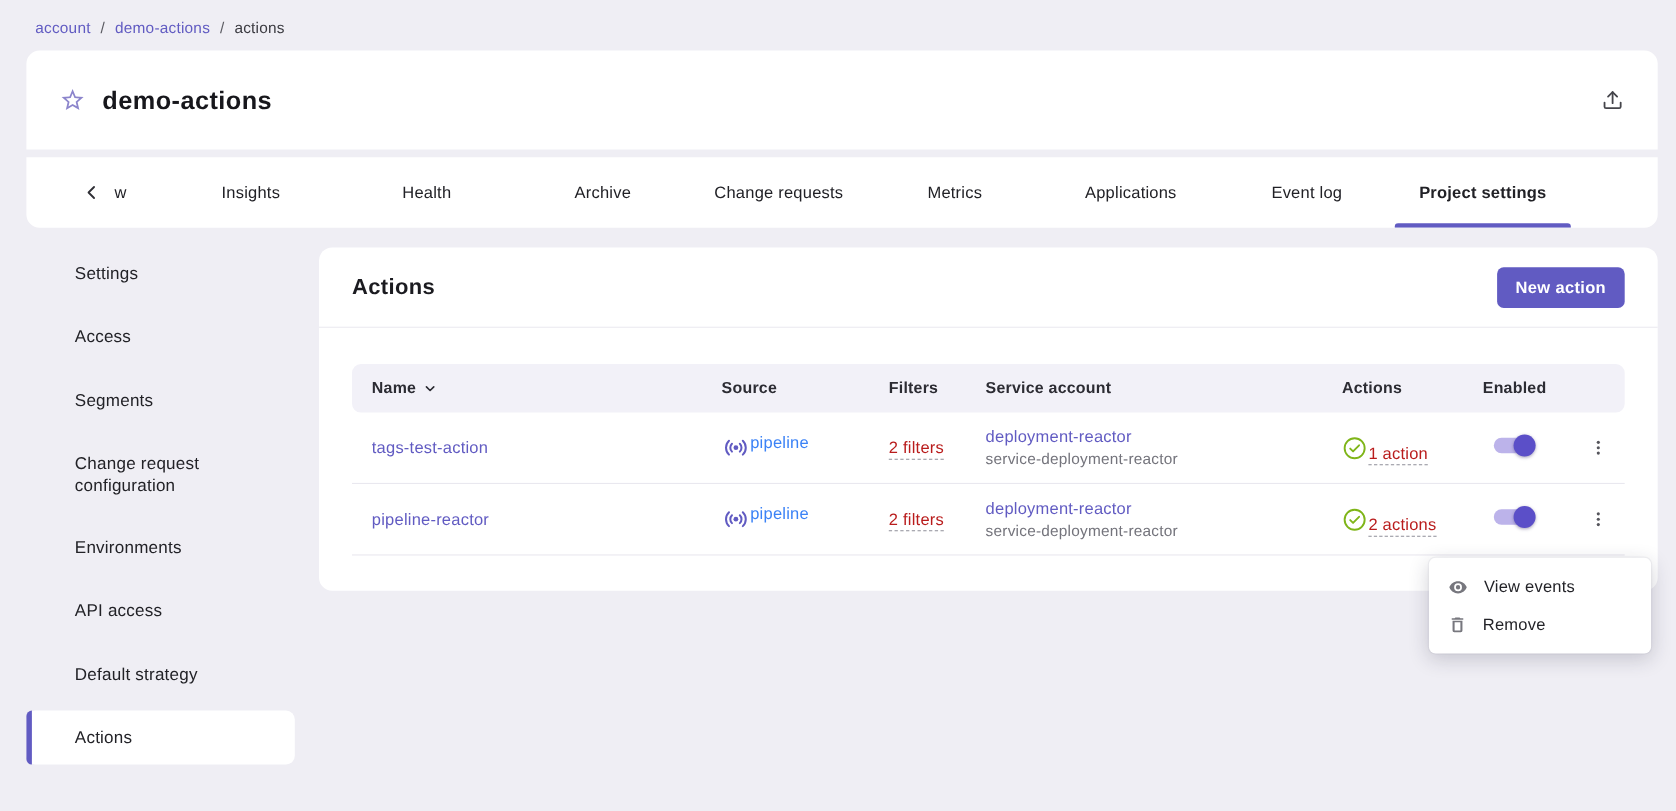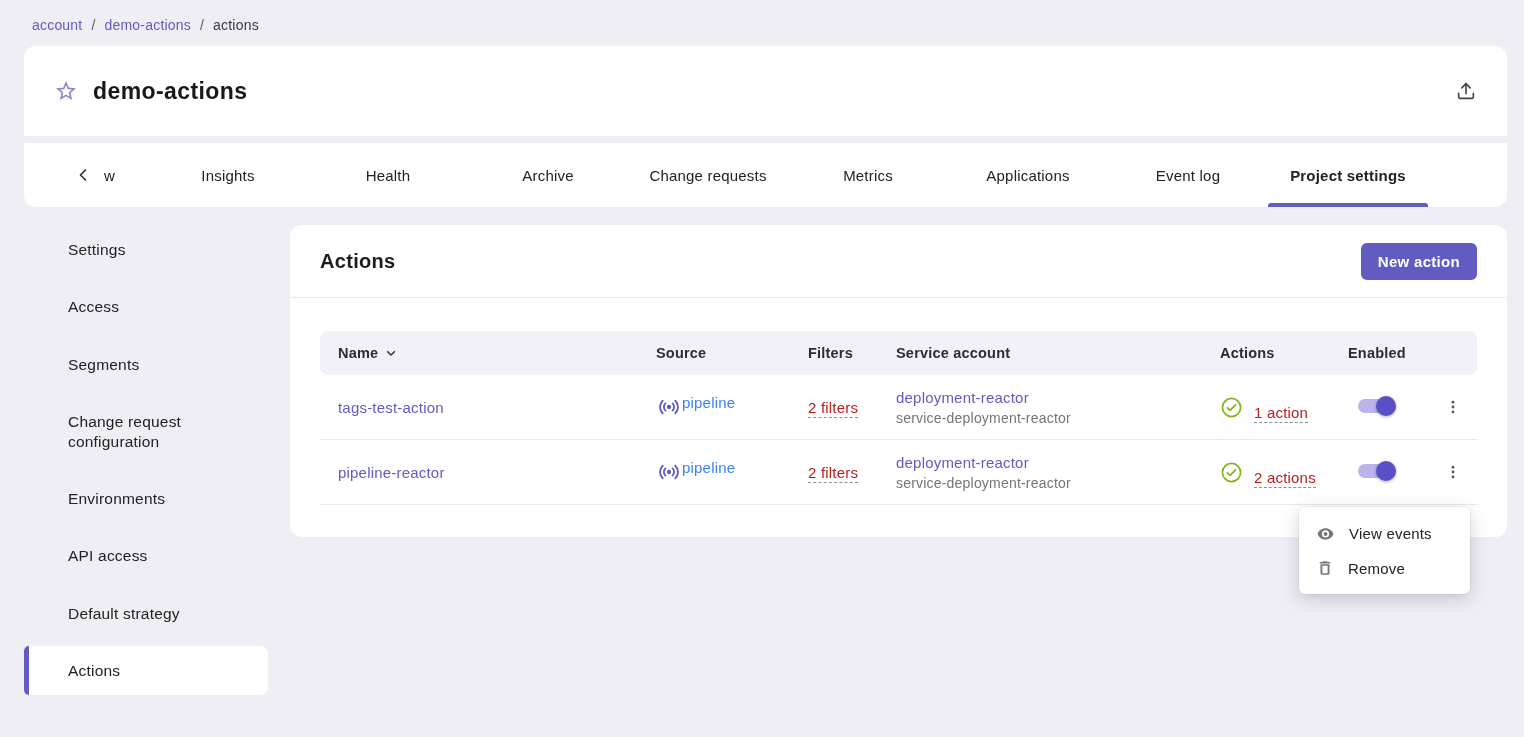--- a/index.html
+++ b/index.html
@@ -69,31 +69,31 @@
   .tgrid { display: grid; grid-template-columns: 336px 152px 88px 324px 128px 1fr 40px; align-items: center; }
   .thead { background: #f2f1f8; border-radius: 8px; height: 44px; font-weight: 700; font-size: 14.5px; color: #2c2c33; }
   .th-name { display: flex; align-items: center; gap: 5px; padding-left: 18px; cursor: pointer; }
   .trow { height: 65px; border-bottom: 1px solid #e9e8ef; font-size: 15px; }
   .cell-name { padding-left: 18px; }
   .cell-name a { color: #615bc2; }
   .cell-source { display: flex; align-items: flex-start; color: #3b82f6; cursor: pointer; }
   .dashed { border-bottom: 1px dashed #8f8f99; color: #b91c1c; cursor: default; padding-bottom: 1px; margin-top: 12px; }
   .cell-sa .sa-link { color: #615bc2; display: block; margin-bottom: 3px; }
   .cell-sa .sa-token { color: #74747c; font-size: 14px; }
-  .cell-actions { display: flex; align-items: center; gap: 11px; }
+  .cell-actions { display: flex; align-items: center; gap: 1px; }
   .cell-enabled { padding-left: 10px; }
   .kebab { background: none; border: none; cursor: pointer; display: flex; align-items: center; justify-content: center; width: 32px; height: 32px; }
 
   
   .switch { position: relative; width: 34px; height: 14px; border-radius: 7px; background: #bcb3ea; display: inline-block; cursor: pointer; }
   .switch .thumb { position: absolute; right: -4px; top: -3px; width: 20px; height: 20px; border-radius: 50%; background: #5b4fc8; box-shadow: 0 1px 3px rgba(40,30,90,.4); }
 
   
   .context-menu {
-    position: absolute; left: 1299px; top: 507px; width: 171px;
+    position: absolute; left: 1299px; top: 507px; width: 202px;
     background: #fff; border-radius: 6px; padding: 9px 0;
     box-shadow: 0 5px 18px rgba(35,35,60,.20), 0 0 0 1px rgba(120,120,140,.08);
   }
   .menu-item { display: flex; align-items: center; gap: 14px; padding: 8px 17px; font-size: 15px; color: #232328; cursor: pointer; }
 
   svg { display: block; }
 </style>
 </head>
 <body>
 

